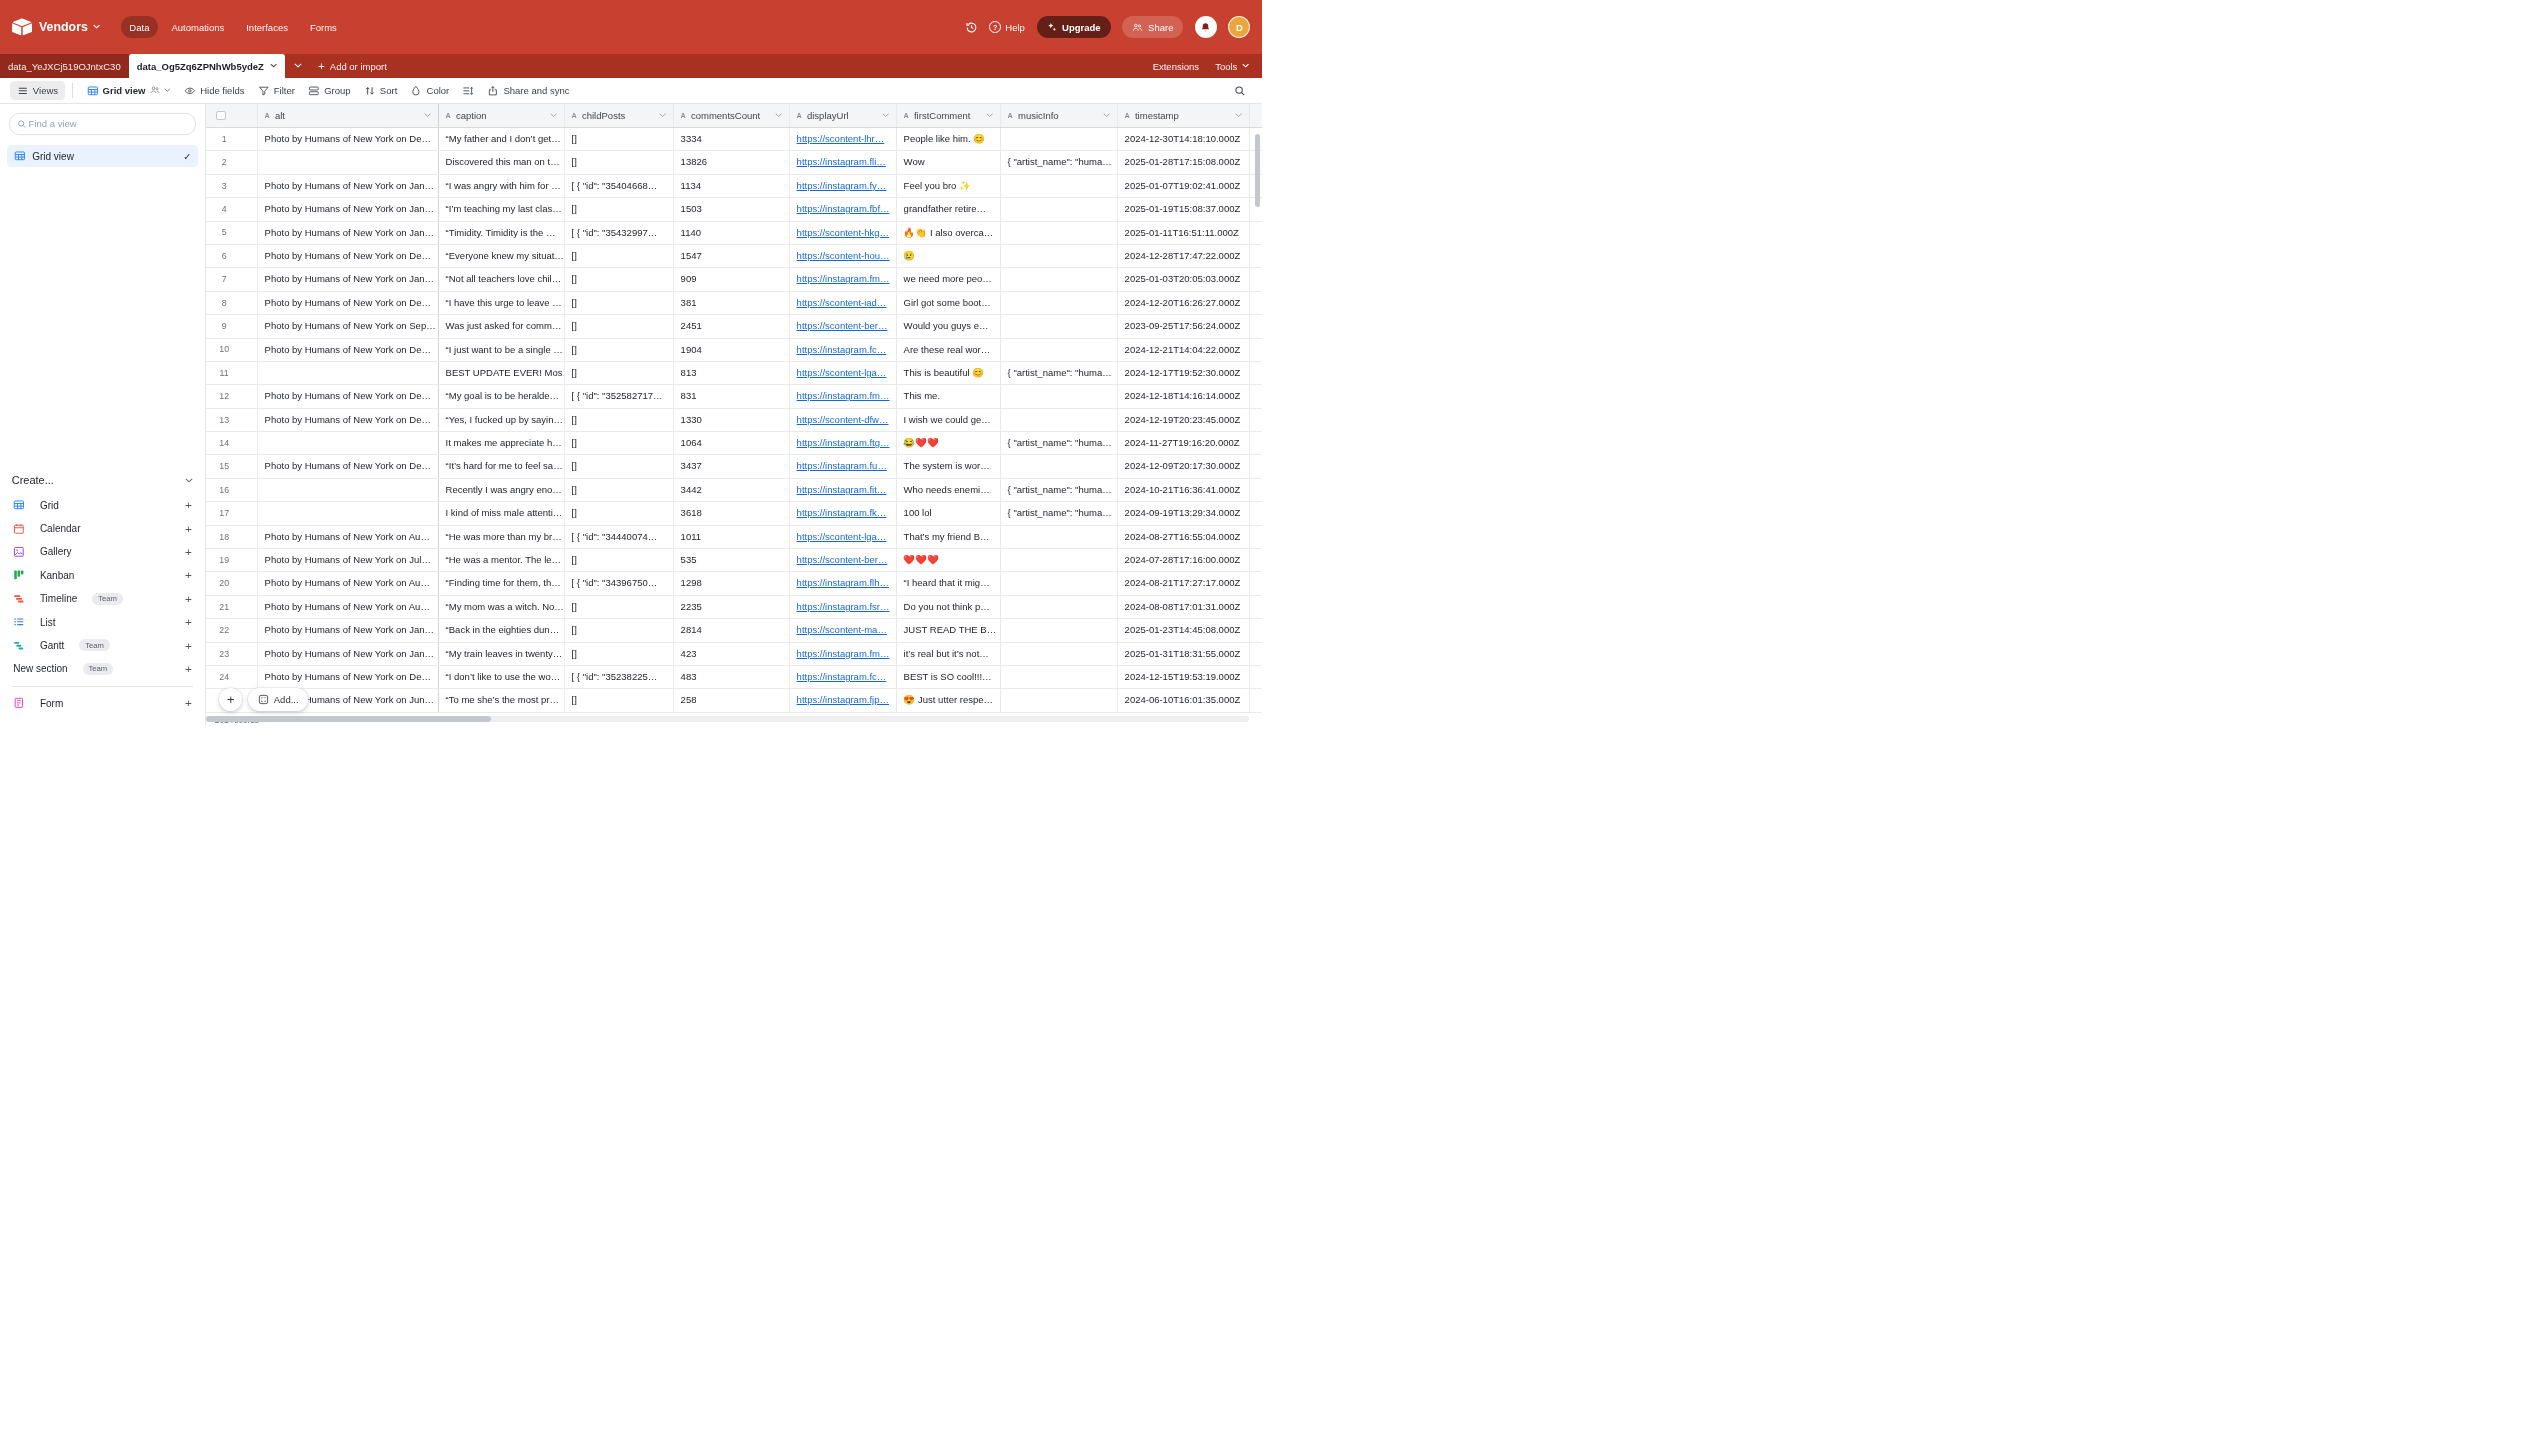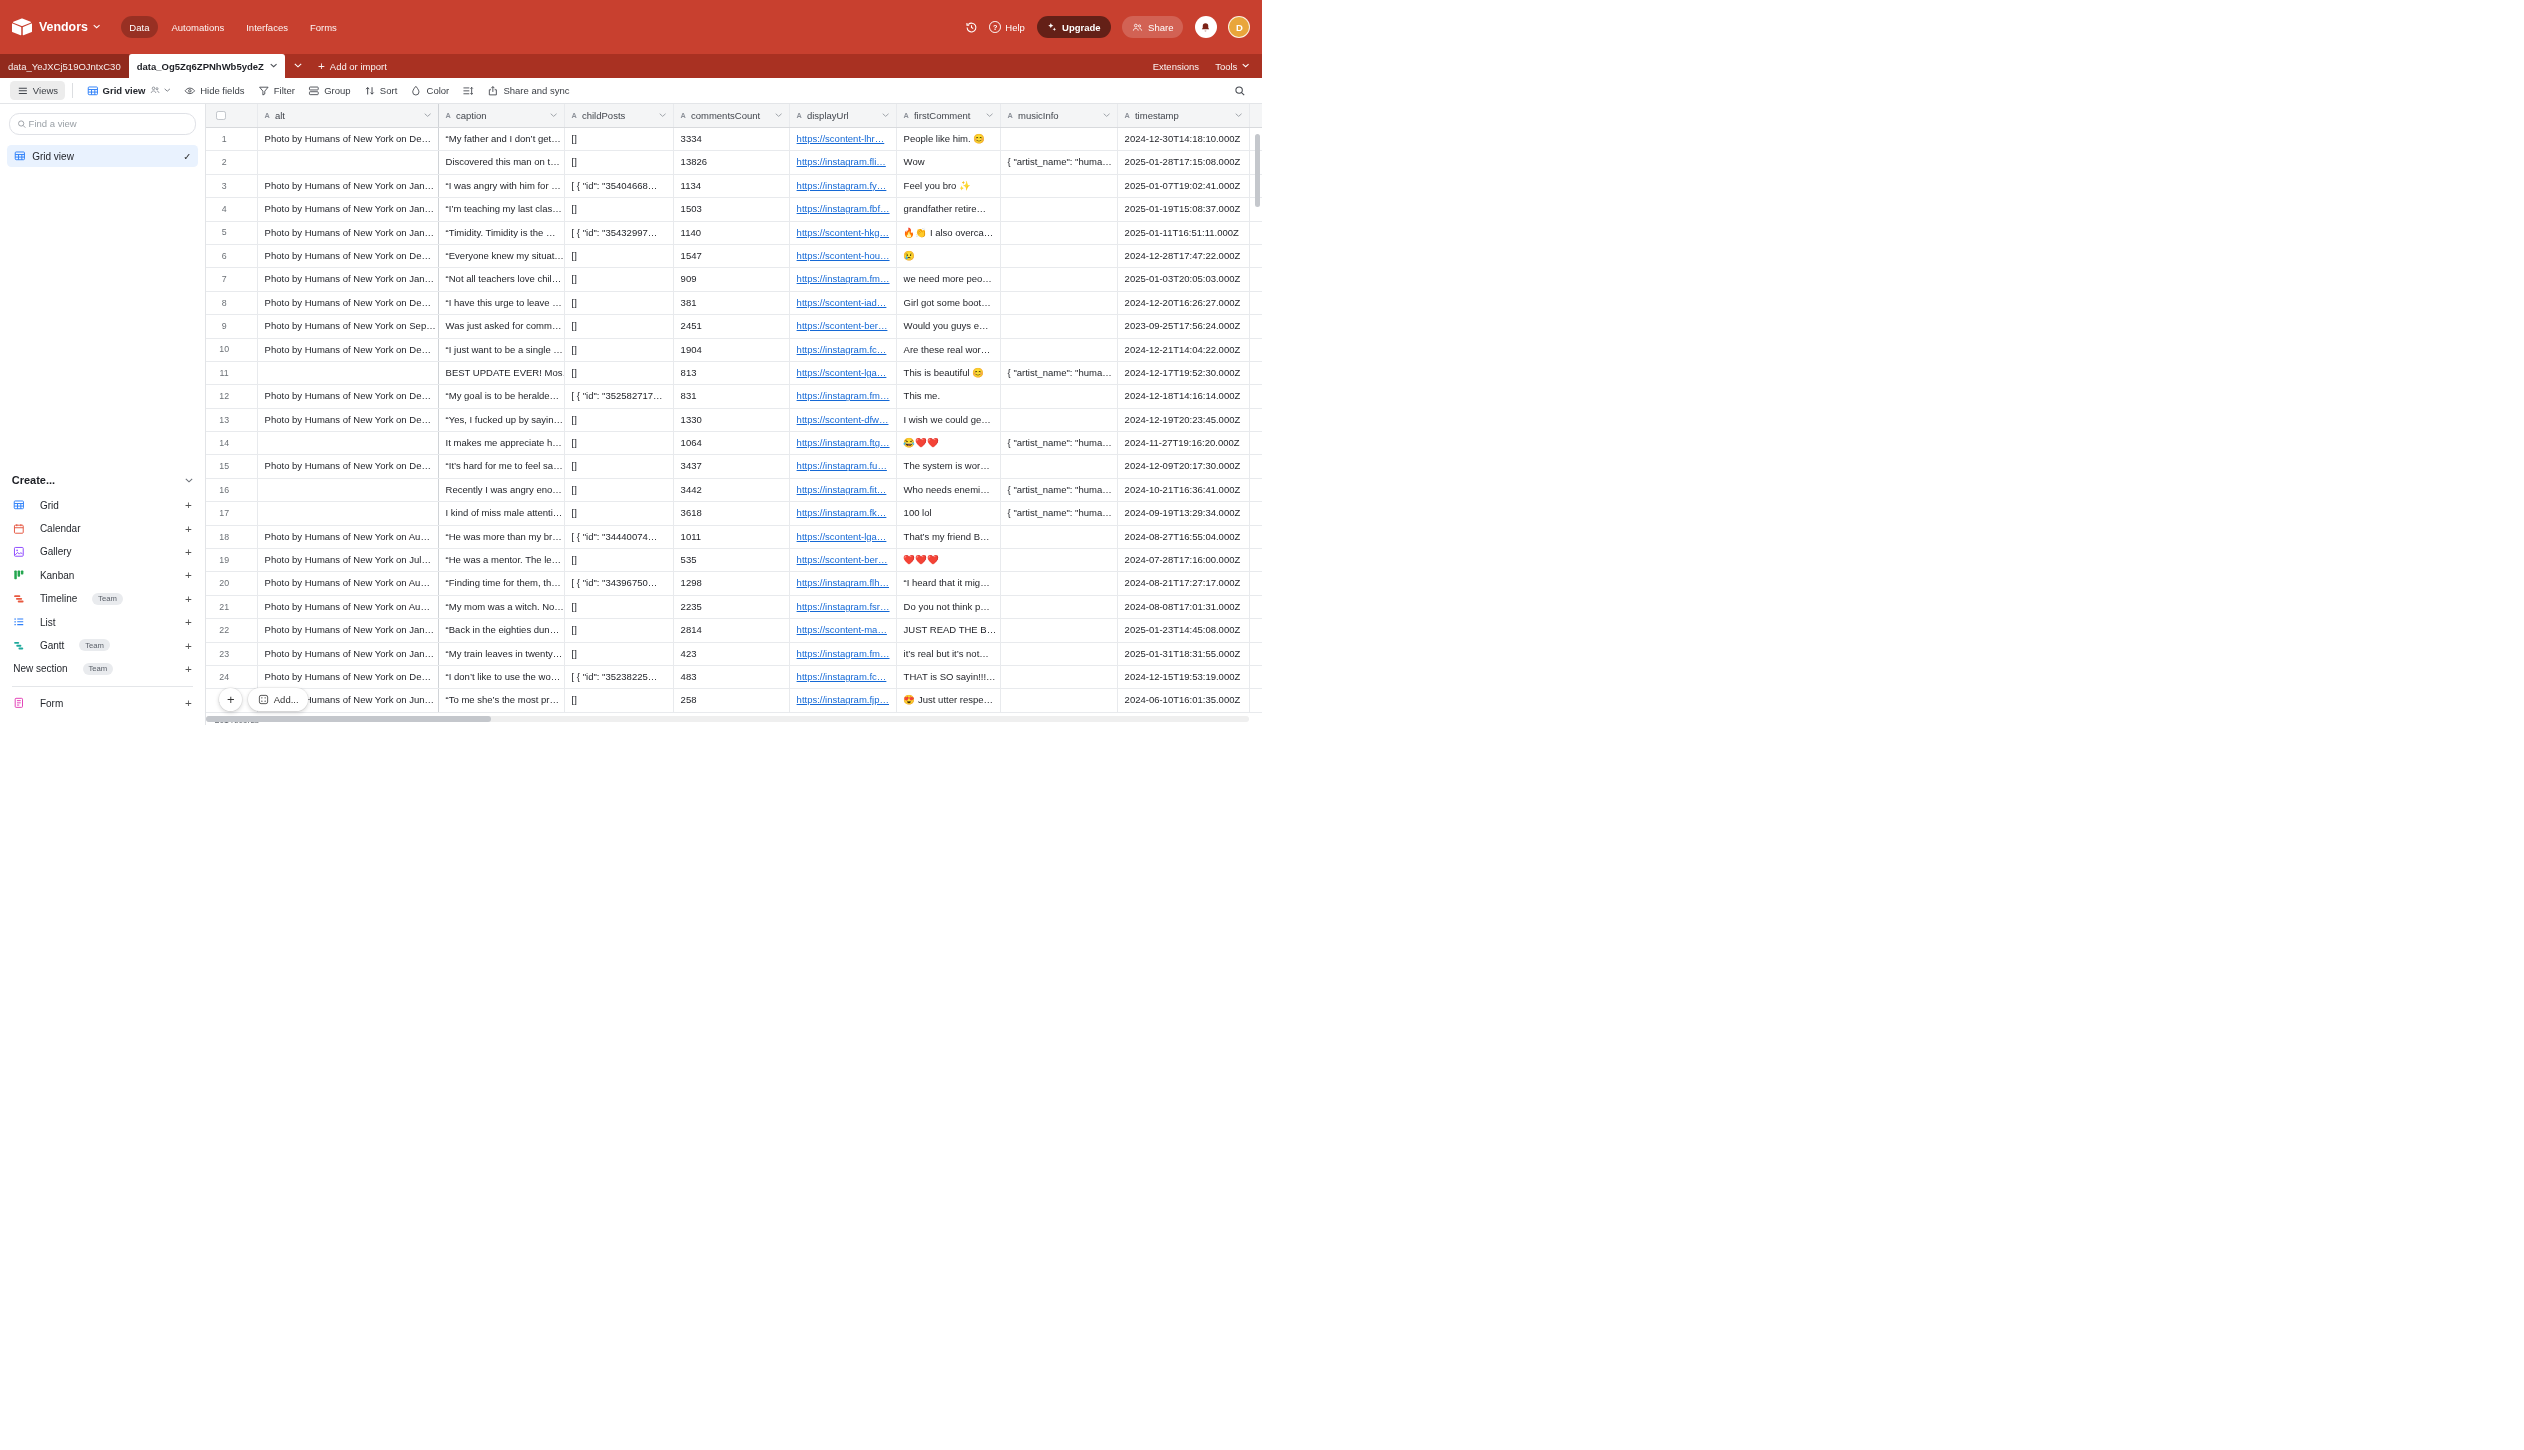--- a/index.html
+++ b/index.html
@@ -51,21 +51,21 @@
   .sidebar{width:206px;flex:0 0 206px;border-right:0.7px solid #e2e4e7;display:flex;flex-direction:column;background:#fff}
   .find-view{margin:8.8px;height:22px;border:0.7px solid #dfe1e6;border-radius:10.2px;display:flex;align-items:center;padding:0 7.3px;gap:2px}
   .find-view input{border:none;outline:none;background:transparent;font-family:inherit;font-size:9.5px;color:#333;width:100%}
   .find-view input::placeholder{color:#9aa0a6}
   .view-list{flex:1;padding:1.5px 7.3px;min-height:0}
   .view-item{height:22px;border-radius:4.4px;display:flex;align-items:center;gap:6.6px;padding:0 6.6px;cursor:pointer}
   .view-item.selected{background:#e9f2fe}
   .vi-label{font-size:10px;flex:1}
   .vi-check{color:#333;font-size:9.5px}
   .create-section{padding:4.4px 8.8px 10.2px}
-  .create-header{display:flex;align-items:center;justify-content:space-between;font-size:11px;font-weight:700;color:#1d1f25;padding:2.9px 2.9px 7.3px;cursor:pointer}
+  .create-header{display:flex;align-items:center;justify-content:space-between;font-size:11px;font-weight:400;color:#1d1f25;padding:2.9px 2.9px 7.3px;cursor:pointer}
   .create-item{height:23.4px;display:flex;align-items:center;gap:15px;padding:0 4.4px;border-radius:4.4px;cursor:pointer}
   .ci-icon{display:flex;align-items:center;width:11.7px}
   .ci-label{font-size:10px;color:#25282e;flex:0 0 auto}
   .ci-badge{background:#e9ebee;color:#5b6069;font-size:7.7px;padding:1.5px 5.8px;border-radius:7.3px}
   .ci-plus{margin-left:auto;color:#555;font-size:11.7px;line-height:1;cursor:pointer}
   .create-divider{height:0.7px;background:#e4e6e9;margin:5.1px 2.9px}
 
   
   .grid{position:relative;flex:1;min-width:0;background:#fff;overflow:hidden}
   .grid-header{display:flex;height:24px;background:#f4f5f6;border-bottom:0.7px solid #d8dadd}
@@ -854,21 +854,21 @@
           </div>
           <div class="grid-row">
             <div class="cell c-num">
               <span class="rownum">24</span>
             </div>
             <div class="cell c-alt"><span class="cval">Photo by Humans of New York on De…</span></div>
             <div class="cell c-caption"><span class="cval">“I don’t like to use the wo…</span></div>
             <div class="cell c-childPosts"><span class="cval">[ { "id": "35238225…</span></div>
             <div class="cell c-commentsCount"><span class="cval">483</span></div>
             <div class="cell c-displayUrl"><span class="link">https://instagram.fc…</span></div>
-            <div class="cell c-firstComment"><span class="cval">THAT is SO sayin!!!…</span></div>
+            <div class="cell c-firstComment"><span class="cval">BEST is SO cool!!!…</span></div>
             <div class="cell c-musicInfo"><span class="cval"></span></div>
             <div class="cell c-timestamp"><span class="cval">2024-12-15T19:53:19.000Z</span></div>
             <div class="cell c-fill"></div>
           </div>
           <div class="grid-row">
             <div class="cell c-num">
               <span class="rownum">25</span>
             </div>
             <div class="cell c-alt"><span class="cval">Photo by Humans of New York on Jun…</span></div>
             <div class="cell c-caption"><span class="cval">“To me she’s the most pr…</span></div>

